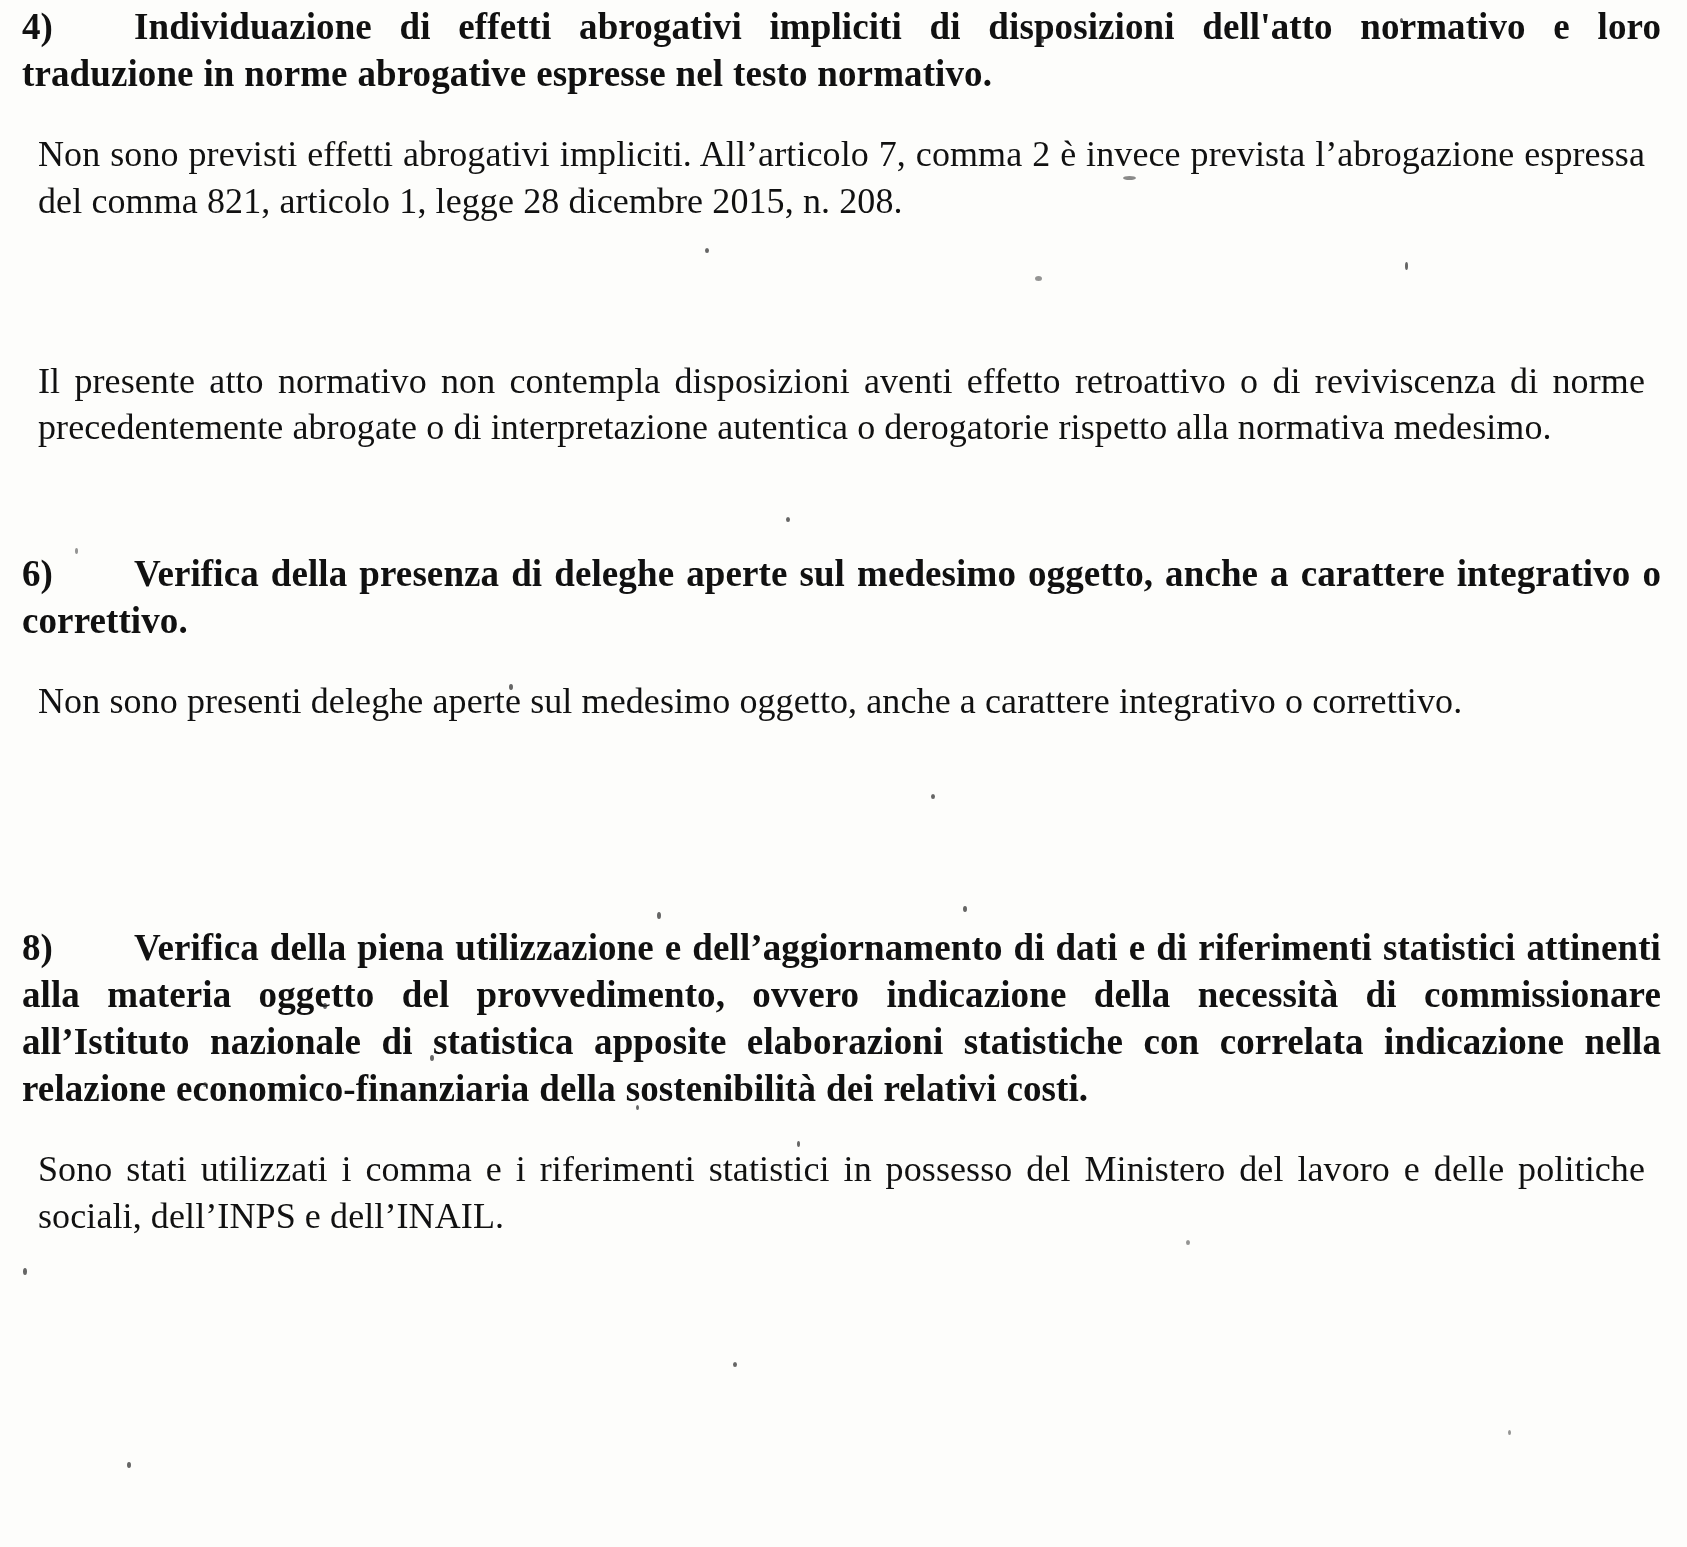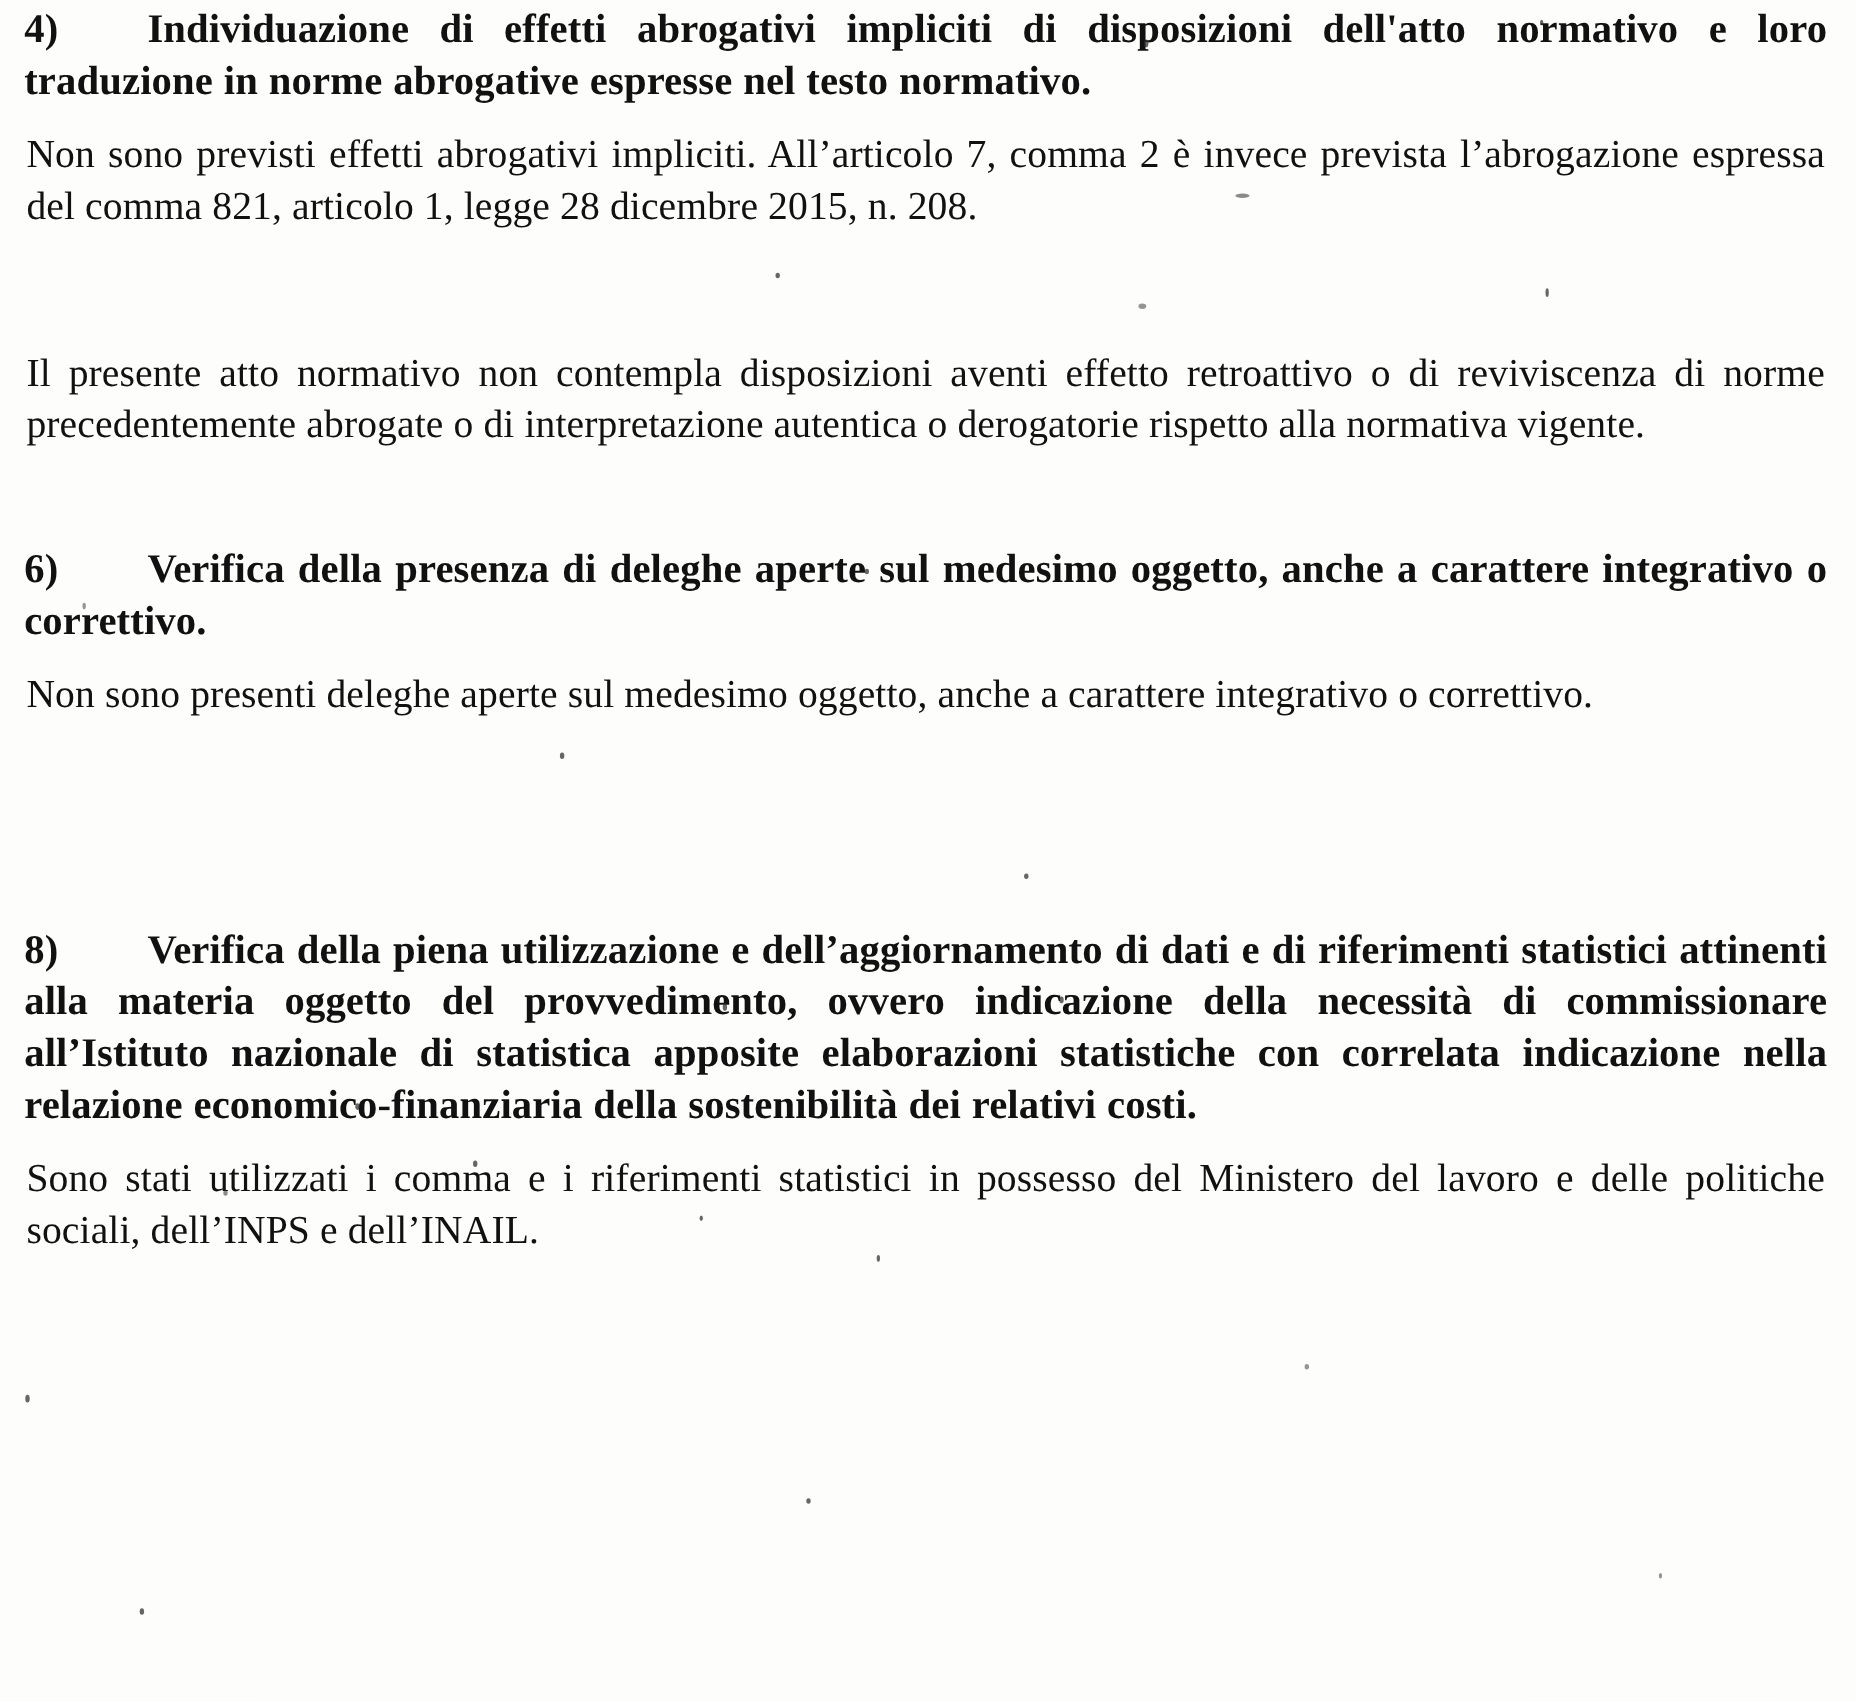--- a/index.html
+++ b/index.html
@@ -47,21 +47,21 @@
     min-width: 112px;
   }
 
   
   .body-par {
     font-weight: normal;
     font-size: 36px;
     line-height: 1.3;
     text-align: justify;
     text-justify: inter-word;
-    margin: 2px;
+    margin: 16px;
     letter-spacing: 0.1px;
   }
 
   
   .gap-after-heading { height: 17px; }
   .gap-between-sections { height: 84px; }
   .gap-between-sections.tall { height: 92px; }
   .top-pad { height: 4px; }
 
   
@@ -88,21 +88,21 @@
   <div class="section">
     <p class="heading"><span class="num">4)</span><span>Individuazione di effetti abrogativi impliciti di disposizioni dell'atto normativo e loro traduzione in norme abrogative espresse nel testo normativo.</span></p>
     <div class="gap-after-heading"></div>
     <p class="body-par">Non sono previsti effetti abrogativi impliciti. All’articolo 7, comma 2 è invece prevista l’abrogazione espressa del comma 821, articolo 1, legge 28 dicembre 2015, n. 208.</p>
   </div>
 
   <div class="gap-between-sections"></div>
 
   <div class="section">
     <div class="gap-after-heading"></div>
-    <p class="body-par">Il presente atto normativo non contempla disposizioni aventi effetto retroattivo o di reviviscenza di norme precedentemente abrogate o di interpretazione autentica o derogatorie rispetto alla normativa vigente.</p>
+    <p class="body-par">Il presente atto normativo non contempla disposizioni aventi effetto retroattivo o di reviviscenza di norme precedentemente abrogate o di interpretazione autentica o derogatorie rispetto alla normativa medesimo.</p>
   </div>
 
   <div class="gap-between-sections"></div>
 
   <div class="section">
     <p class="heading"><span class="num">6)</span><span>Verifica della presenza di deleghe aperte sul medesimo oggetto, anche a carattere integrativo o correttivo.</span></p>
     <div class="gap-after-heading"></div>
     <p class="body-par">Non sono presenti deleghe aperte sul medesimo oggetto, anche a carattere integrativo o correttivo.</p>
   </div>
 

